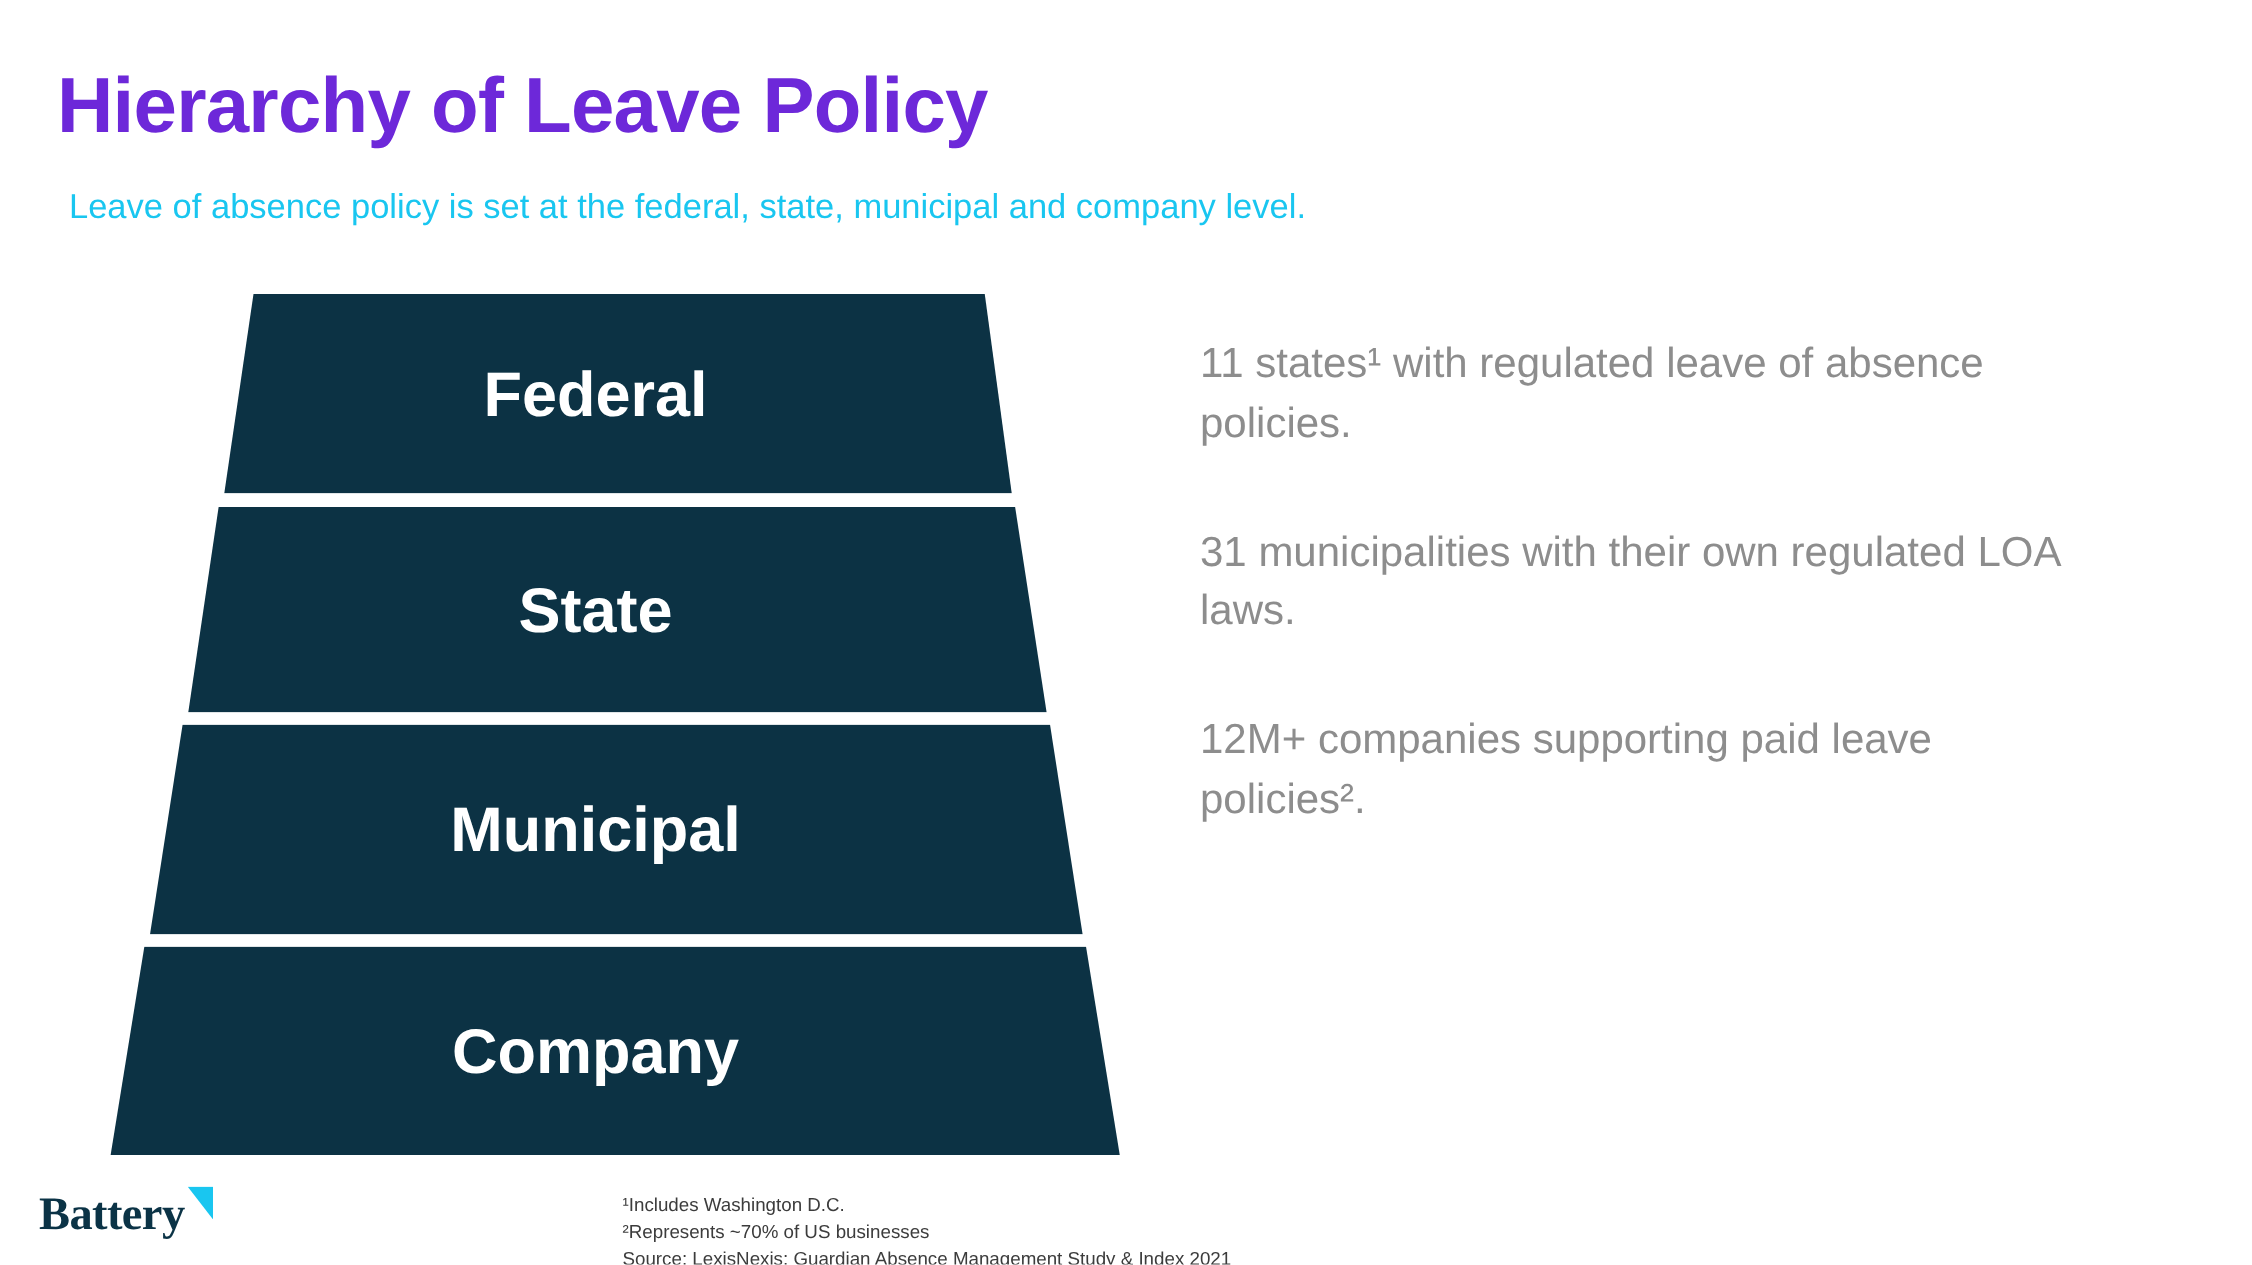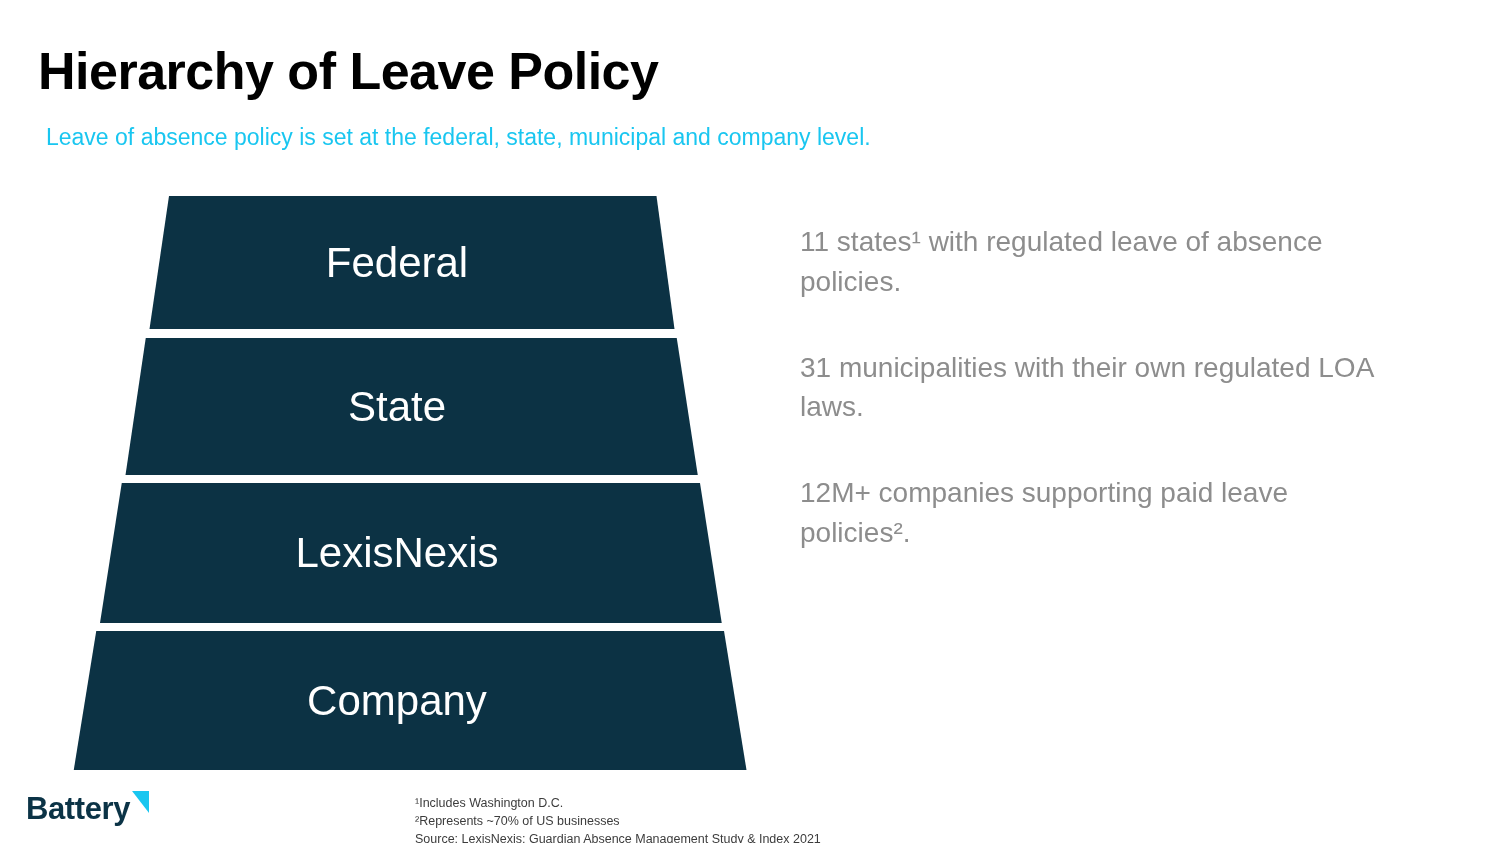--- a/index.html
+++ b/index.html
@@ -15,21 +15,21 @@
     position: relative;
   }
 
   
   #slide-title {
     position: absolute;
     left: 38px;
     top: 44px;
     font-size: 52px;
     font-weight: bold;
-    color: #000000;
+    color: #6d28d9;
     letter-spacing: -0.5px;
     line-height: 1.05;
     white-space: nowrap;
   }
   #slide-subtitle {
     position: absolute;
     left: 46px;
     top: 124px;
     font-size: 23px;
     color: #19c6f0;
@@ -37,20 +37,21 @@
     white-space: nowrap;
   }
 
   
   #pyramid {
     position: absolute;
     left: 22px;
     top: 196px;
     width: 750px;
     height: 514px;
+    font-weight: bold;
   }
   .tier {
     position: absolute;
     left: 0;
     width: 750px;
     display: flex;
     align-items: center;
     justify-content: center;
     background: #0c3244;
     color: #ffffff;
@@ -116,20 +117,21 @@
     top: 793px;
     display: flex;
     align-items: flex-start;
   }
   #logo-text {
     font-size: 31px;
     font-weight: bold;
     color: #0b3346;
     letter-spacing: -0.4px;
     line-height: 1;
+    font-family: Liberation Serif, serif;
   }
   #logo-mark {
     width: 17px;
     height: 22px;
     margin-left: 2px;
     margin-top: -2px;
     background: #19c6f0;
     clip-path: polygon(0% 0%, 100% 0%, 100% 100%);
   }
 </style>
@@ -140,21 +142,21 @@
 <div id="slide-subtitle">Leave of absence policy is set at the federal, state, municipal and company level.</div>
 
 <div id="pyramid">
   <div class="tier" id="tier-0">
     <span class="tier-label">Federal</span>
   </div>
   <div class="tier" id="tier-1">
     <span class="tier-label">State</span>
   </div>
   <div class="tier" id="tier-2">
-    <span class="tier-label">LexisNexis</span>
+    <span class="tier-label">Municipal</span>
   </div>
   <div class="tier" id="tier-3">
     <span class="tier-label">Company</span>
   </div>
 </div>
 
 <div id="callouts">
   <div class="callout">11 states¹ with regulated leave of absence policies.</div>
   <div class="callout">31 municipalities with their own regulated LOA laws.</div>
   <div class="callout">12M+ companies supporting paid leave policies².</div>

